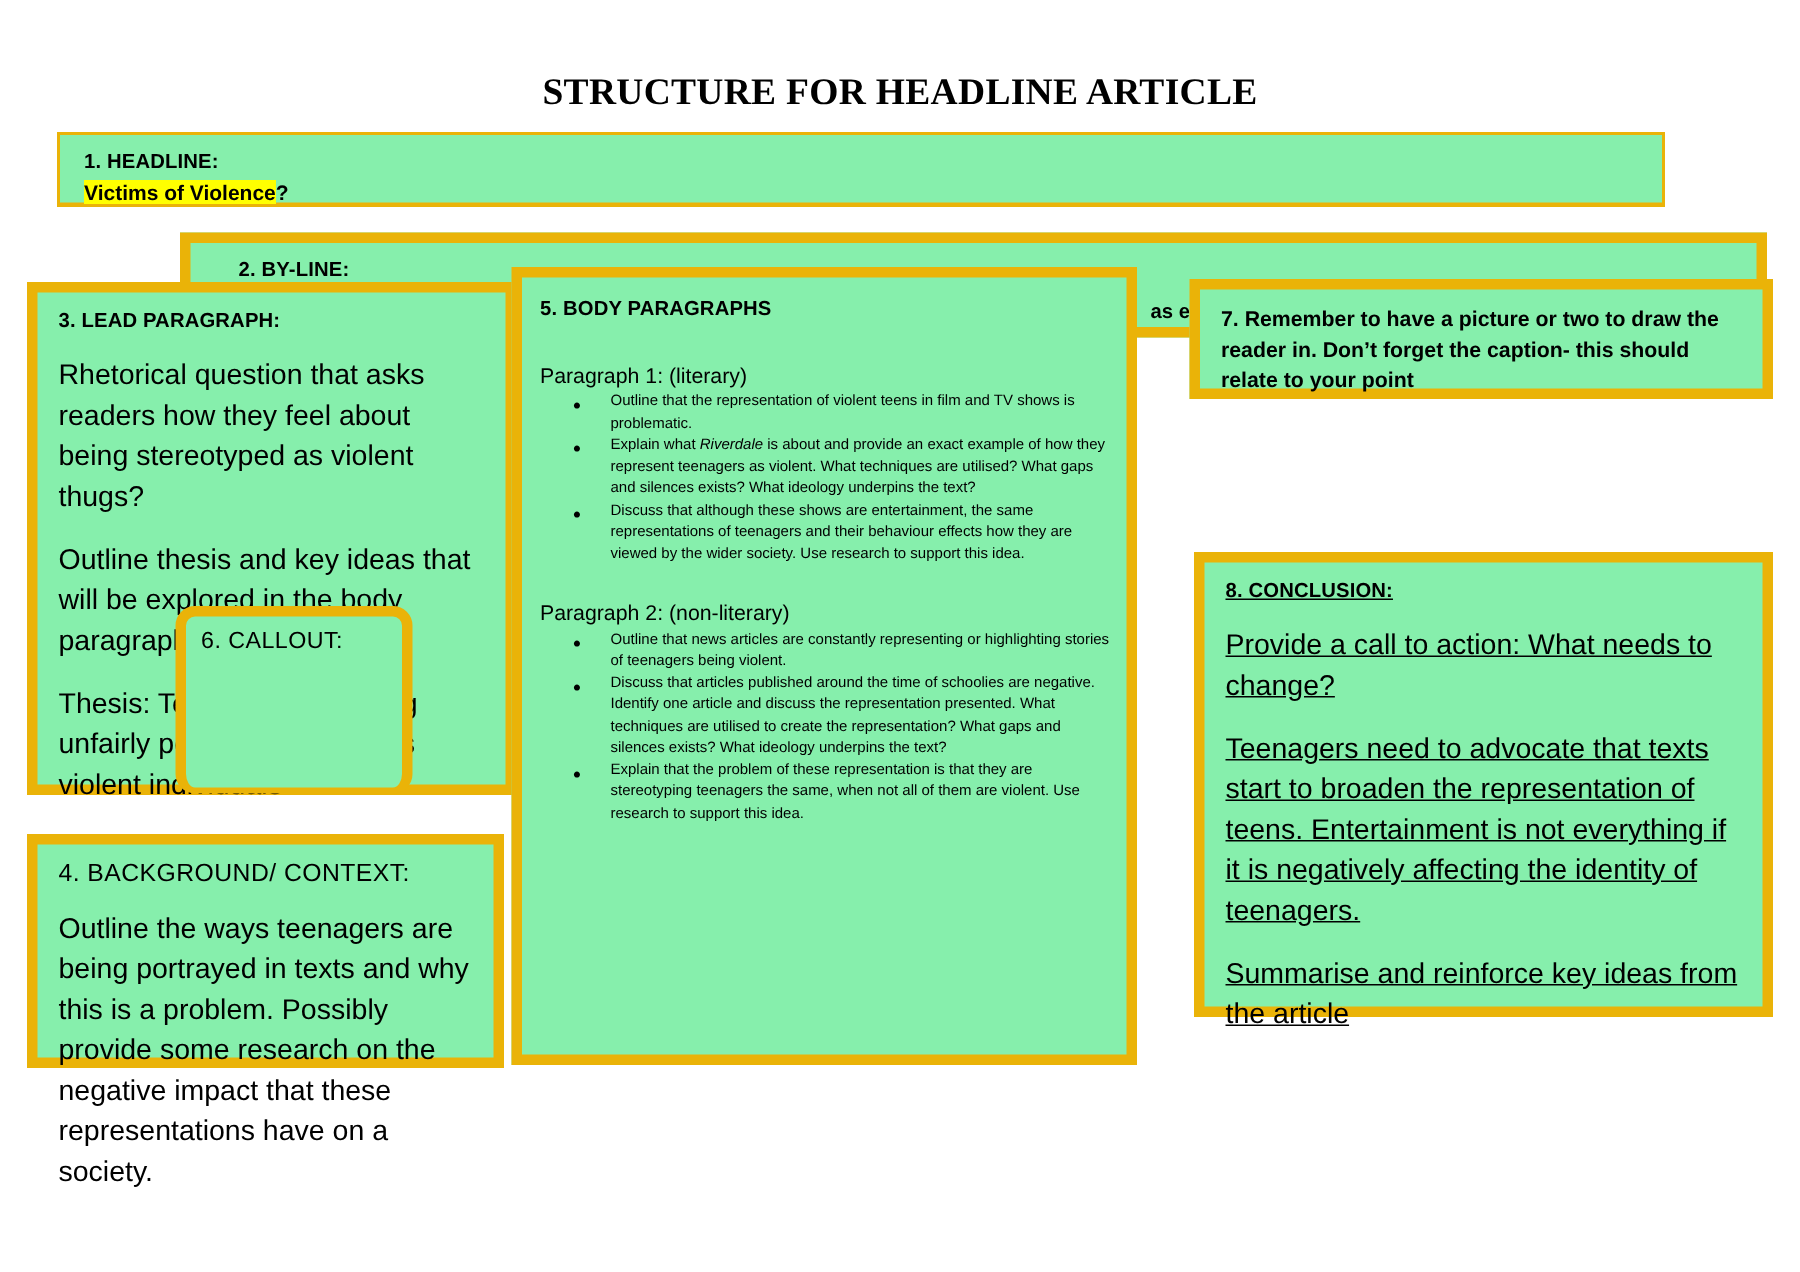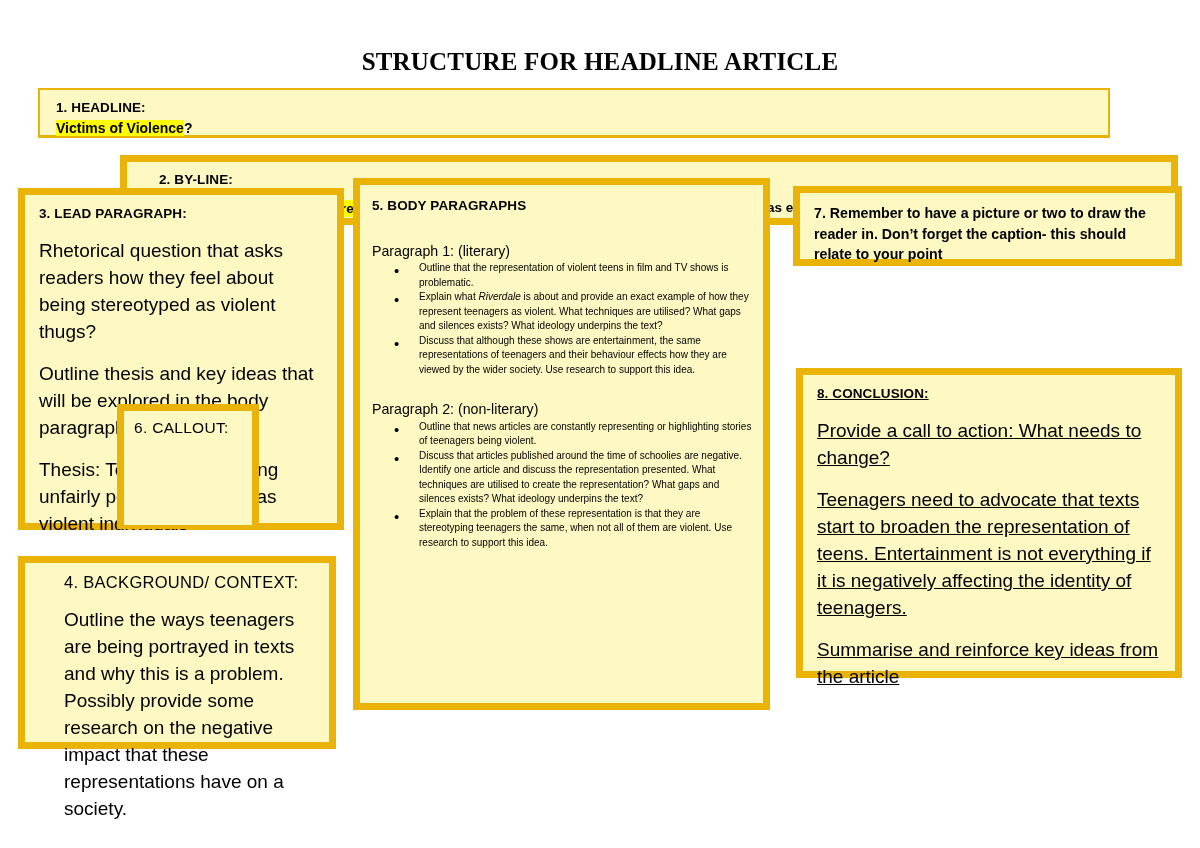--- a/index.html
+++ b/index.html
@@ -28,21 +28,21 @@
     font-family: "Liberation Serif", serif;
     font-weight: bold;
     font-size: 25px;
     letter-spacing: 0.2px;
   }
 
   
   .box {
     position: absolute;
     border: 7px solid #eab308;
-    background: #fef9c3;
+    background: #86efac;
     box-sizing: border-box;
   }
   .box-inner {
     padding: 10px 12px 8px 14px;
   }
 
   .lbl {
     font-weight: bold;
     font-size: 13.5px;
     letter-spacing: 0.1px;
@@ -89,44 +89,44 @@
   #frag-right { left: 767px; top: 200px; }
 
   
   #box-lead {
     left: 18px; top: 188px; width: 326px; height: 342px;
     z-index: 5;
   }
 
   
   #box-callout {
-    left: 117px; top: 404px; width: 142px; height: 125px;
+    left: 117px; top: 404px; width: 158px; height: 125px;
     z-index: 6;
     border-bottom-width: 4px;
+    border-radius: 13px;
   }
   #box-callout .callout-label {
     font-size: 15.5px;
     letter-spacing: 0.3px;
     padding: 8px 0 0 10px;
   }
 
   
   #box-background {
-    left: 18px; top: 556px; width: 318px; height: 193px;
-    z-index: 5;
-    padding-left: 25px;
+    left: 18px; top: 556px; width: 318px; height: 156px;
+    z-index: 5;
   }
   #box-background .bg-label {
     font-size: 16.5px;
     letter-spacing: 0.3px;
   }
 
   
   #box-body {
-    left: 353px; top: 178px; width: 417px; height: 532px;
+    left: 341px; top: 178px; width: 417px; height: 532px;
     z-index: 5;
   }
   #box-body .box-inner { padding: 12px 10px 0 12px; }
   .subhead {
     font-size: 14.2px;
     line-height: 1.42;
     margin-top: 22px;
   }
   .subhead.first { margin-top: 26px; }
   ul.bullets {

